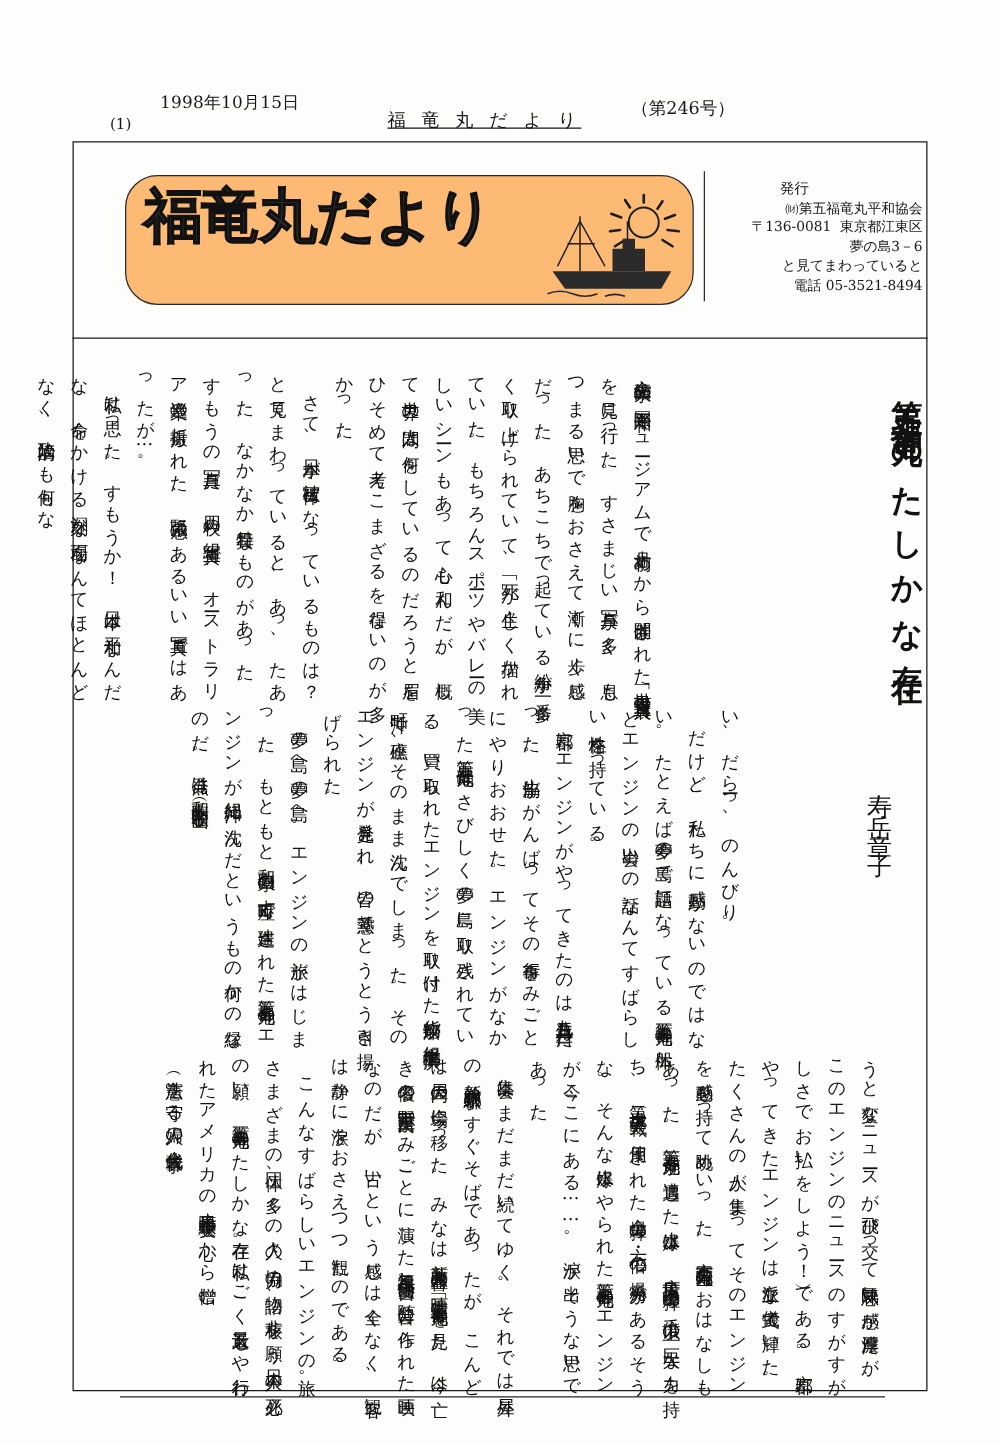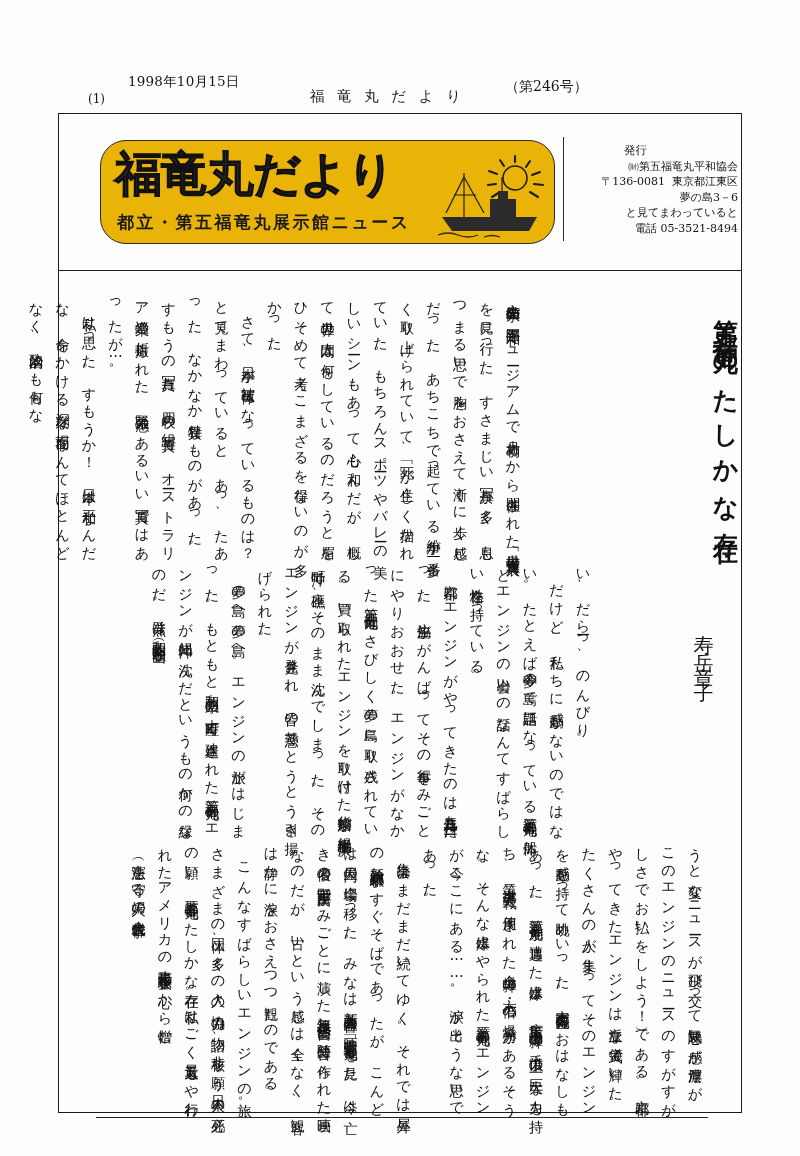--- a/index.html
+++ b/index.html
@@ -14,39 +14,39 @@
   .page{position:absolute;inset:0;}
 
   
   .runhead{
     position:absolute;left:0;right:0;top:82px;height:26px;
     display:flex;align-items:flex-end;
     font-size:13px;letter-spacing:0;
   }
   .rh-page{position:absolute;left:88px;bottom:2px;font-size:12px;}
   .rh-date{position:absolute;left:128px;bottom:17px;font-size:13.5px;letter-spacing:.2px;margin-top:38px;}
-  .rh-title{position:absolute;left:310px;bottom:2px;font-size:14.5px;letter-spacing:4px;}
+  .rh-title{position:absolute;left:310px;bottom:2px;font-size:14.5px;letter-spacing:4px;text-decoration:underline;}
   .rh-issue{position:absolute;left:505px;bottom:12px;font-size:14px;}
 
   
   .frame{
     position:absolute;left:58px;top:113px;width:684px;height:1000px;
     border:1.2px solid #1a1a1a;
     box-sizing:border-box;
   }
   .masthead{
     position:absolute;left:58px;top:113px;width:684px;height:157px;
     box-sizing:border-box;
   }
   .logo-box{
     position:absolute;left:42px;top:27px;width:455px;height:104px;
     border:1.6px solid #2a2a2a;border-radius:26px;
     box-sizing:border-box;
     overflow:hidden;
-    background:#eab308;
+    background:#fdba74;
   }
   .logo-title{
     position:absolute;left:14px;top:2px;width:330px;
     font-family:"DejaVu Serif","Liberation Serif",serif;
     font-weight:bold;
     font-size:47px;
     letter-spacing:-1px;
     line-height:62px;
     white-space:nowrap;
     -webkit-text-stroke:1.1px #111;
@@ -125,21 +125,20 @@
     <span class="rh-title">福 竜 丸 だ よ り</span>
     <span class="rh-issue">（第246号）</span>
   </div>
 
   <div class="frame"></div>
 
   <div class="masthead">
 
     <div class="logo-box">
       <div class="logo-title">福竜丸だより</div>
-      <div class="logo-sub">都立・第五福竜丸展示館ニュース</div>
 
       <svg class="logo-art" viewBox="0 0 118 94">
         <circle cx="83" cy="31" r="12" fill="none" stroke="#1d1d1d" stroke-width="1.6"></circle>
         <g stroke="#1d1d1d" stroke-width="2.1" stroke-linecap="round">
           <line x1="83" y1="9" x2="83" y2="15"></line>
           <line x1="68" y1="13" x2="72" y2="19"></line>
           <line x1="57" y1="24" x2="65" y2="27"></line>
           <line x1="56" y1="38" x2="64" y2="37"></line>
           <line x1="60" y1="50" x2="68" y2="45"></line>
           <line x1="98" y1="14" x2="94" y2="20"></line>

